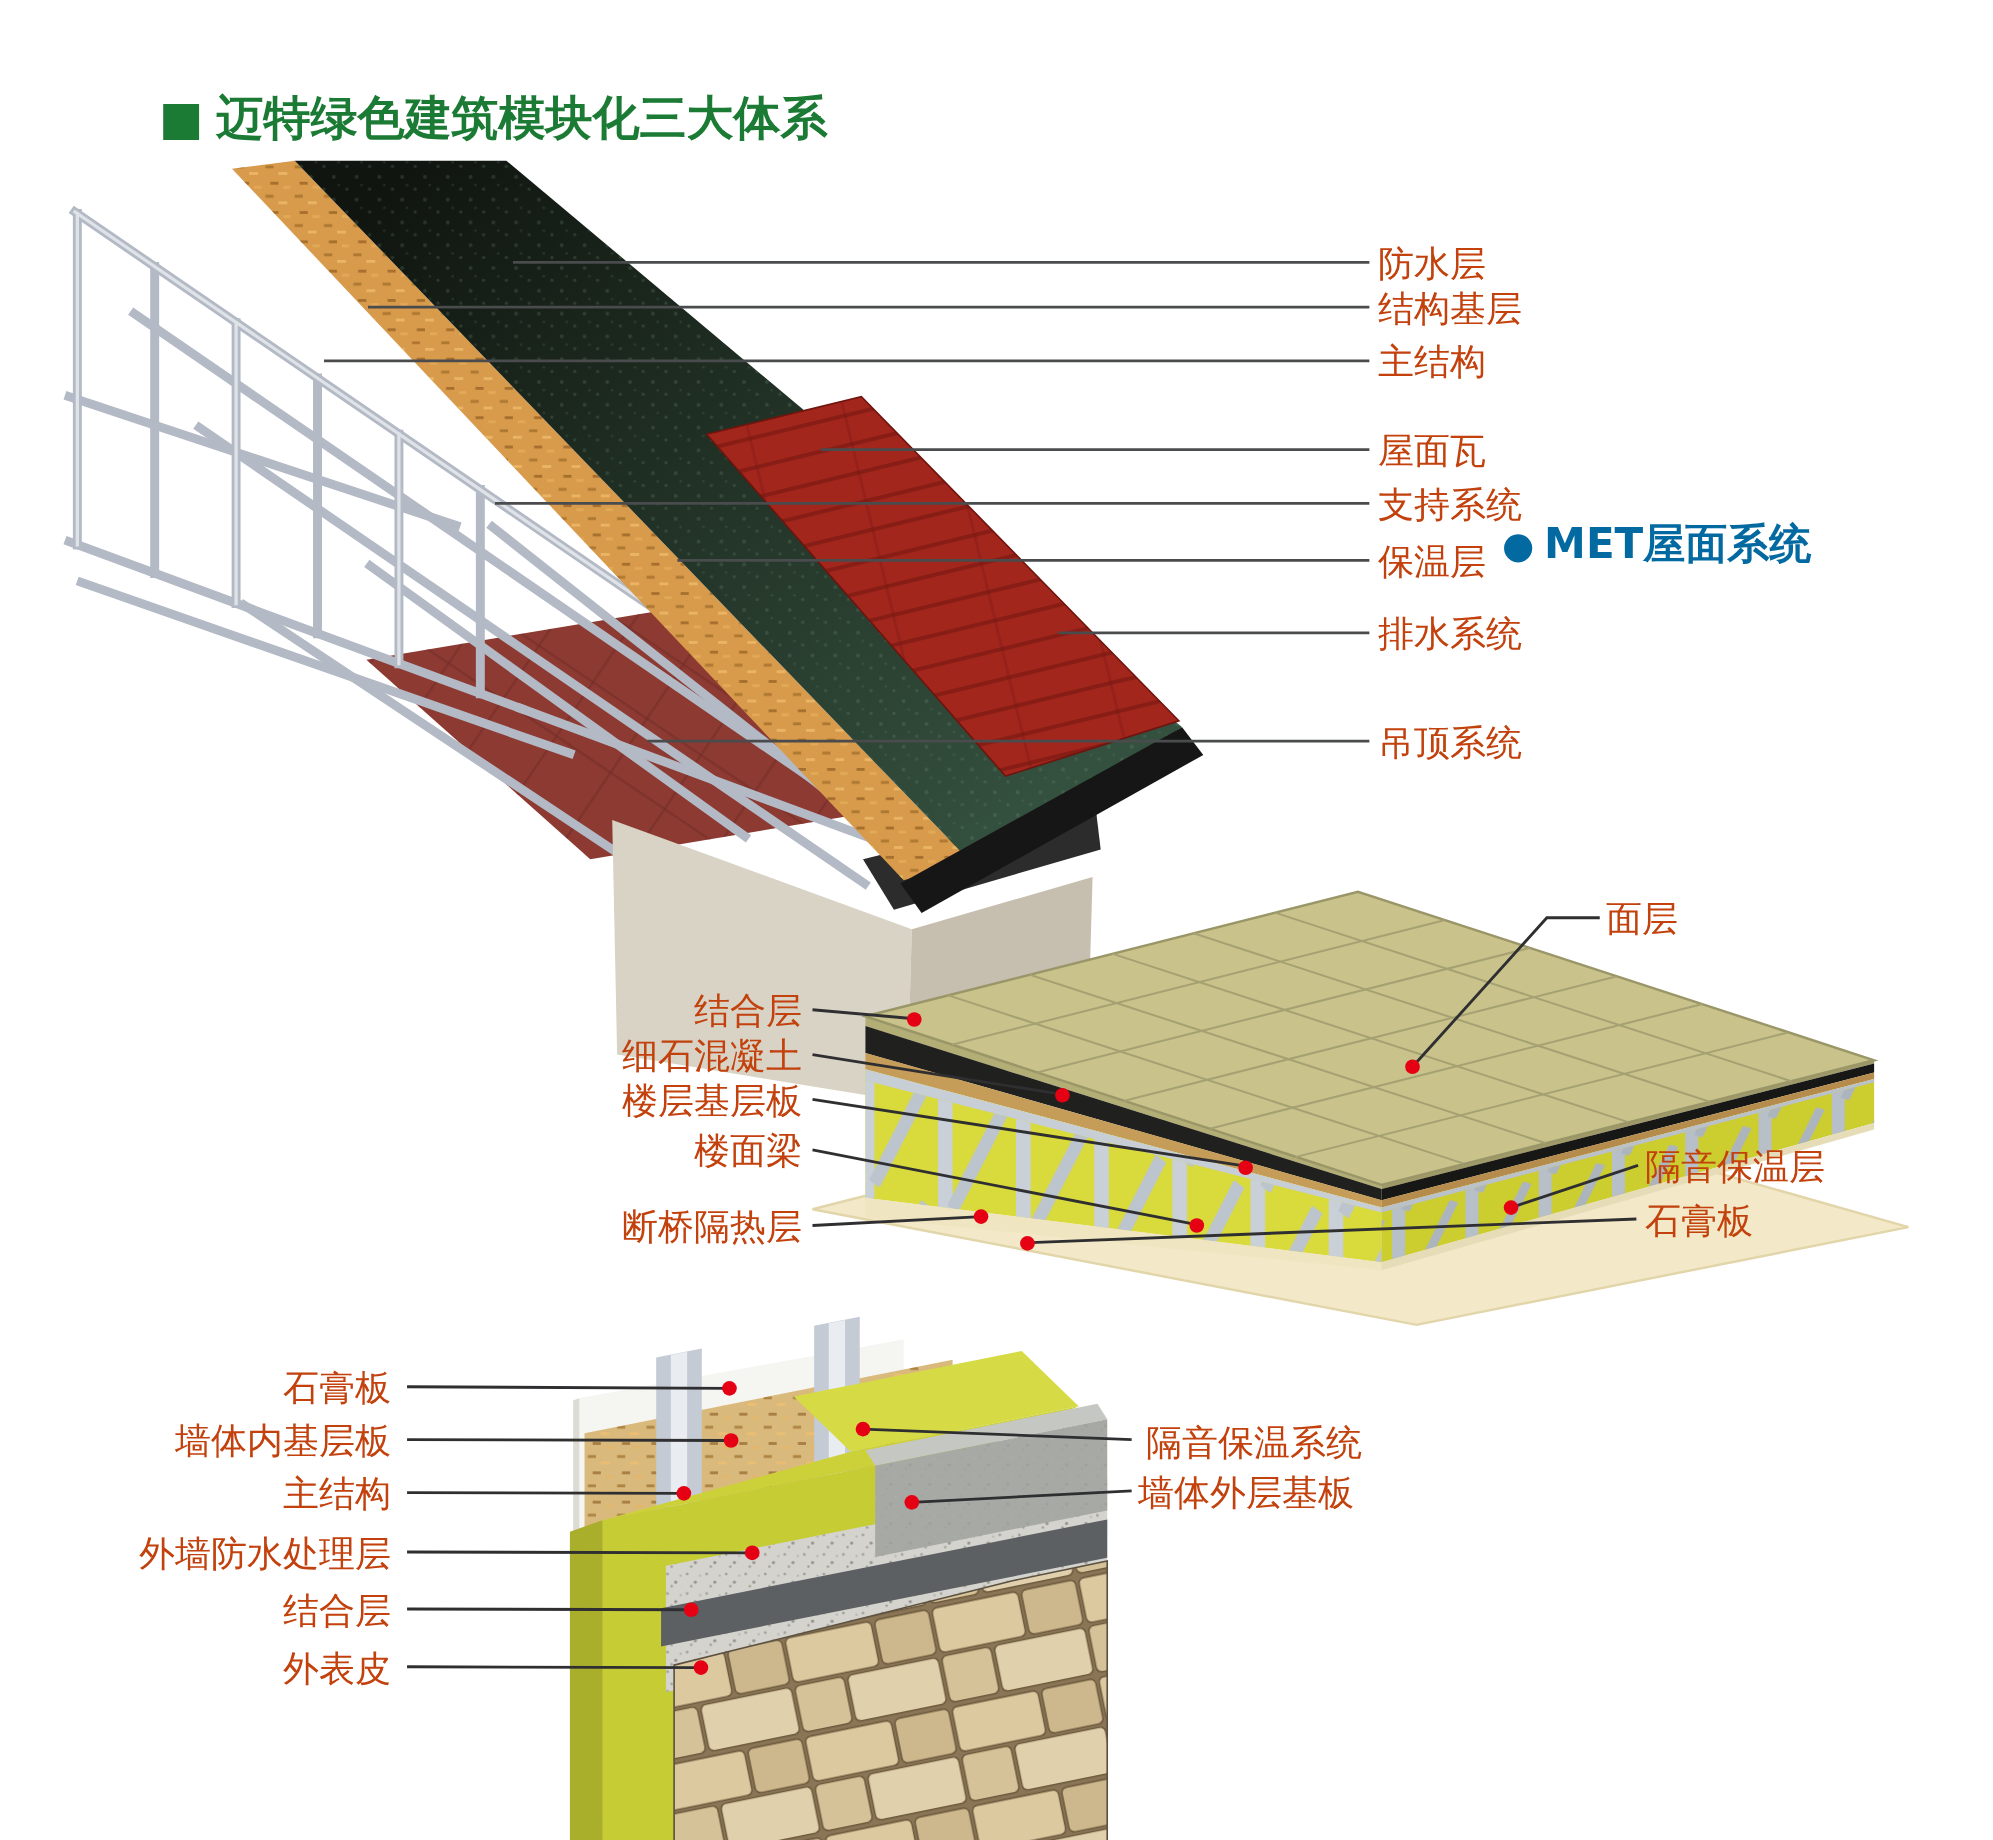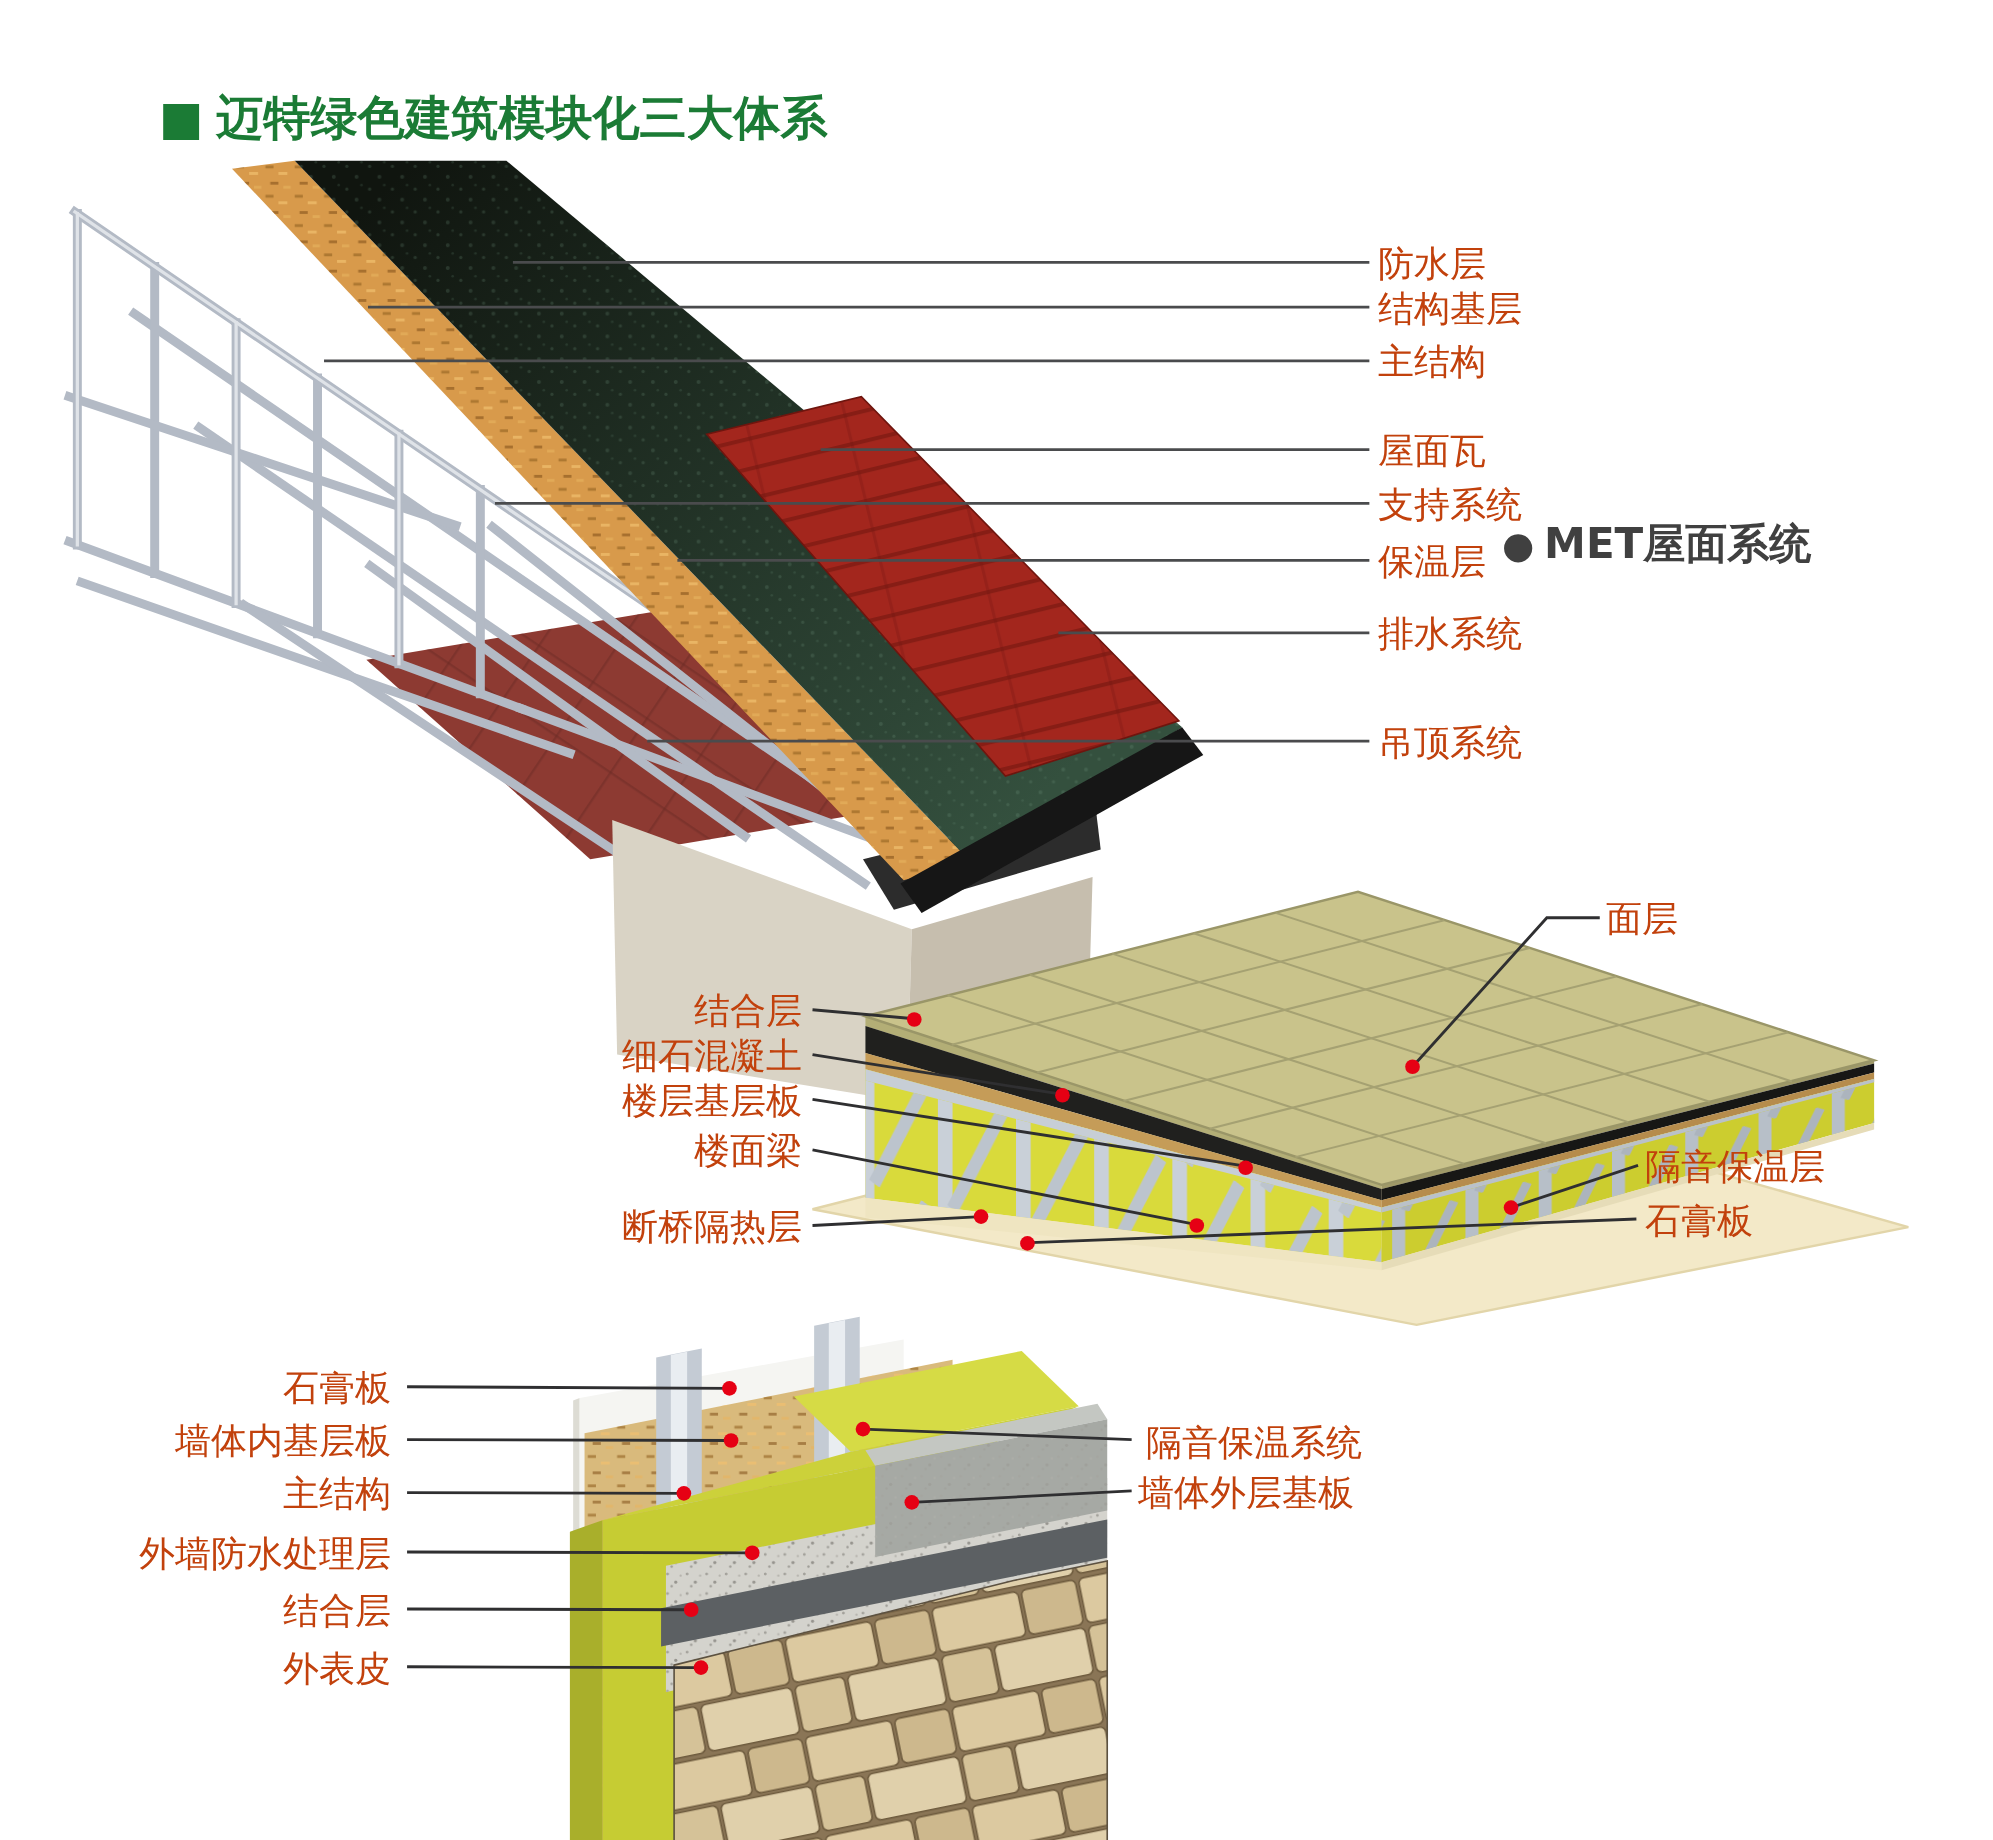--- a/index.html
+++ b/index.html
@@ -3,21 +3,21 @@
 <meta charset="utf-8">
 <style>
   html,body{margin:0;padding:0;background:#ffffff;}
   .canvas{position:relative;width:1993px;height:1840px;background:#ffffff;overflow:hidden;
           font-family:"DejaVu Sans","Liberation Sans",sans-serif;margin-top:45px;}
   svg.illus{position:absolute;left:0;top:0;}
   .title{position:absolute;left:159px;top:42px;font-size:47px;font-weight:bold;color:#1b7b35;white-space:nowrap;}
   .title .sq{margin-right:13px;}
   .lbl{position:absolute;font-size:36px;line-height:1.15;color:#c2410c;white-space:nowrap;}
   .lbl.r{text-align:right;width:326px;}
-  .sys{position:absolute;font-size:42px;font-weight:bold;color:#404040;white-space:nowrap;}
+  .sys{position:absolute;font-size:42px;font-weight:bold;color:#0369a1;white-space:nowrap;}
   .sys .dot{font-size:37px;margin-right:9.8px;}
 </style>
 </head>
 <body>
 
 <div class="canvas">
 
 <svg class="illus" width="1993" height="1840" viewBox="0 0 2448 2260">
   <defs>
     <linearGradient id="mg" gradientUnits="userSpaceOnUse" x1="500" y1="150" x2="1250" y2="950">

